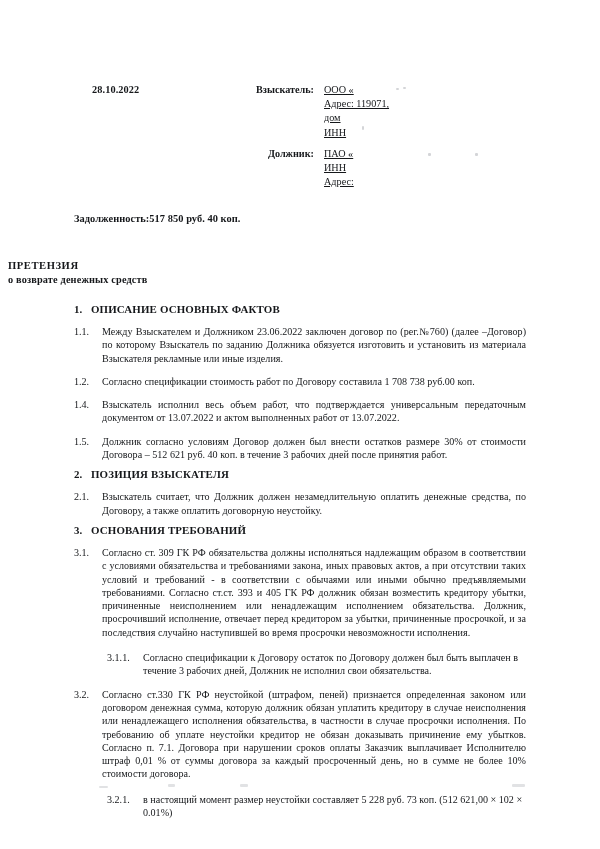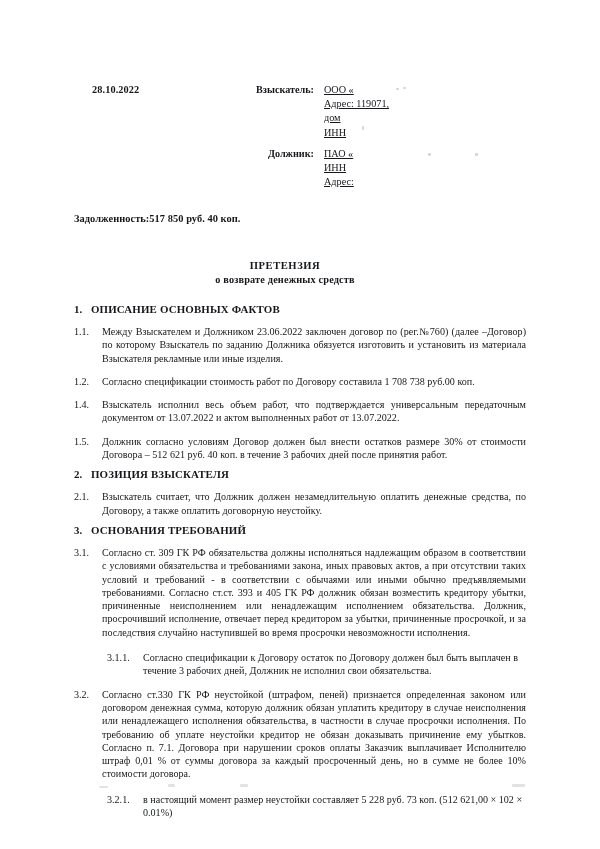--- a/index.html
+++ b/index.html
@@ -73,24 +73,23 @@
     left: 74px;
     top: 213px;
     font-size: 10.4px;
     font-weight: bold;
     letter-spacing: .05px;
     white-space: nowrap;
   }
   
   .title-wrap {
     position: absolute;
-    left: 0;
+    left: 8px;
     top: 260px;
     width: 570px;
-    text-align: center;
   }
   .title-main {
     font-size: 10.6px;
     font-weight: bold;
     letter-spacing: .55px;
   }
   .title-sub {
     font-size: 10.3px;
     font-weight: bold;
     margin-top: 3px;

